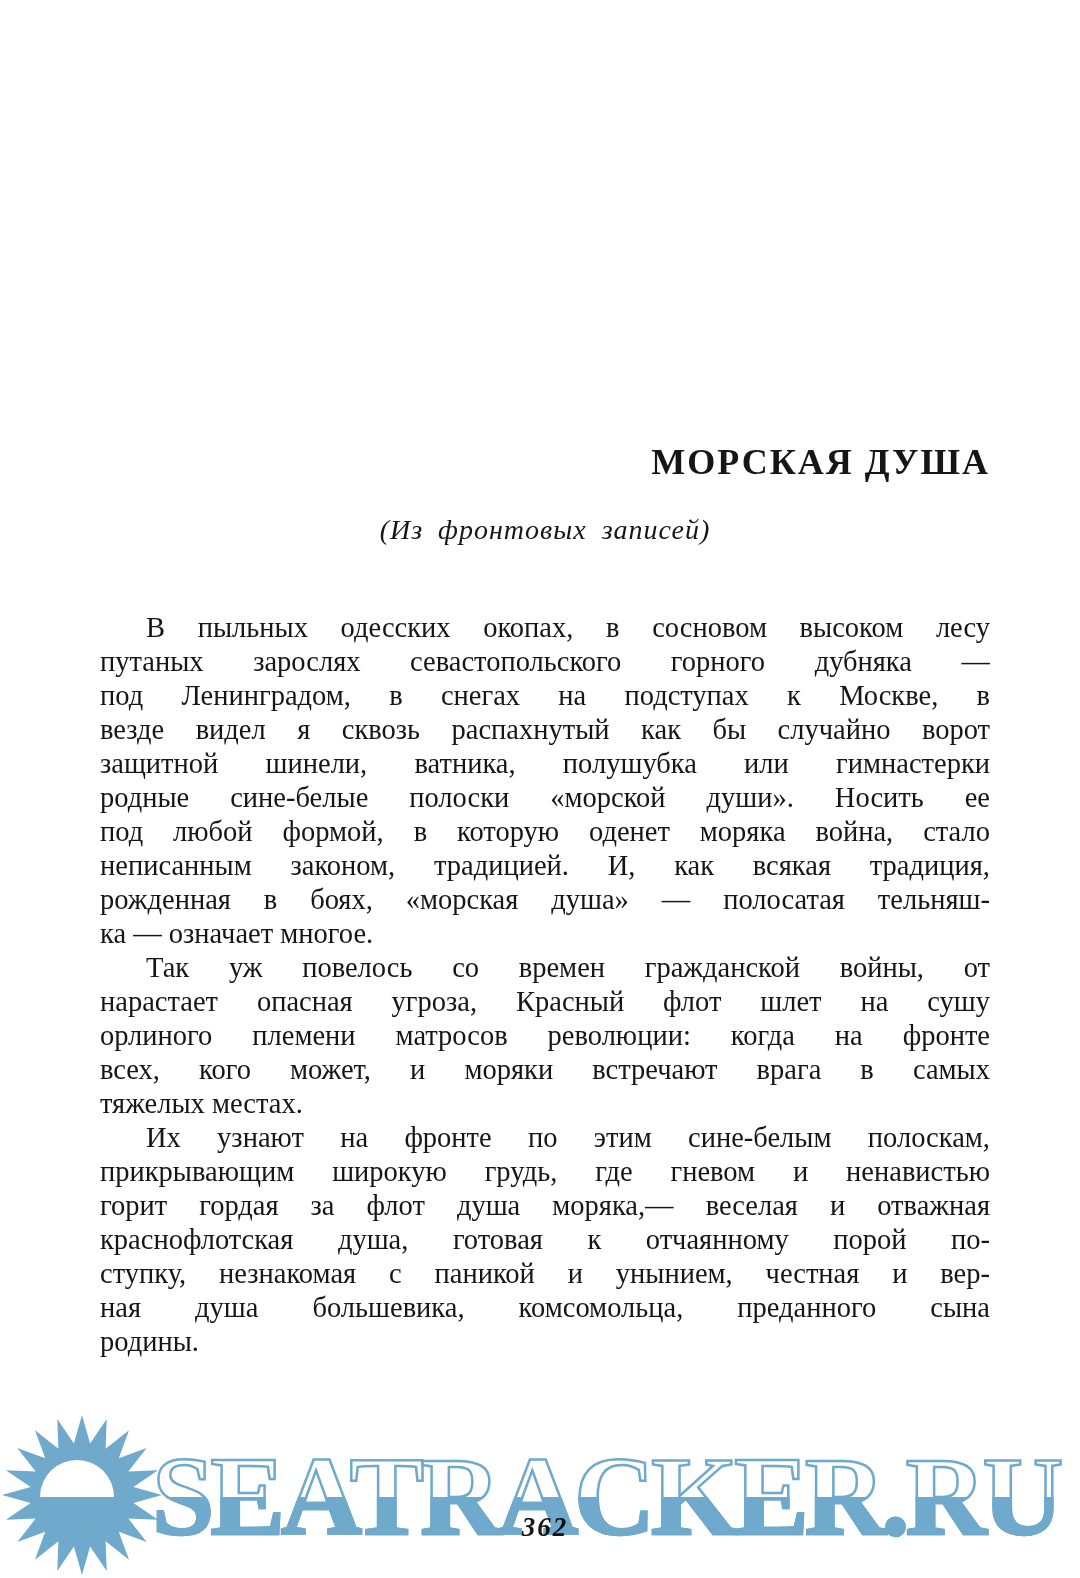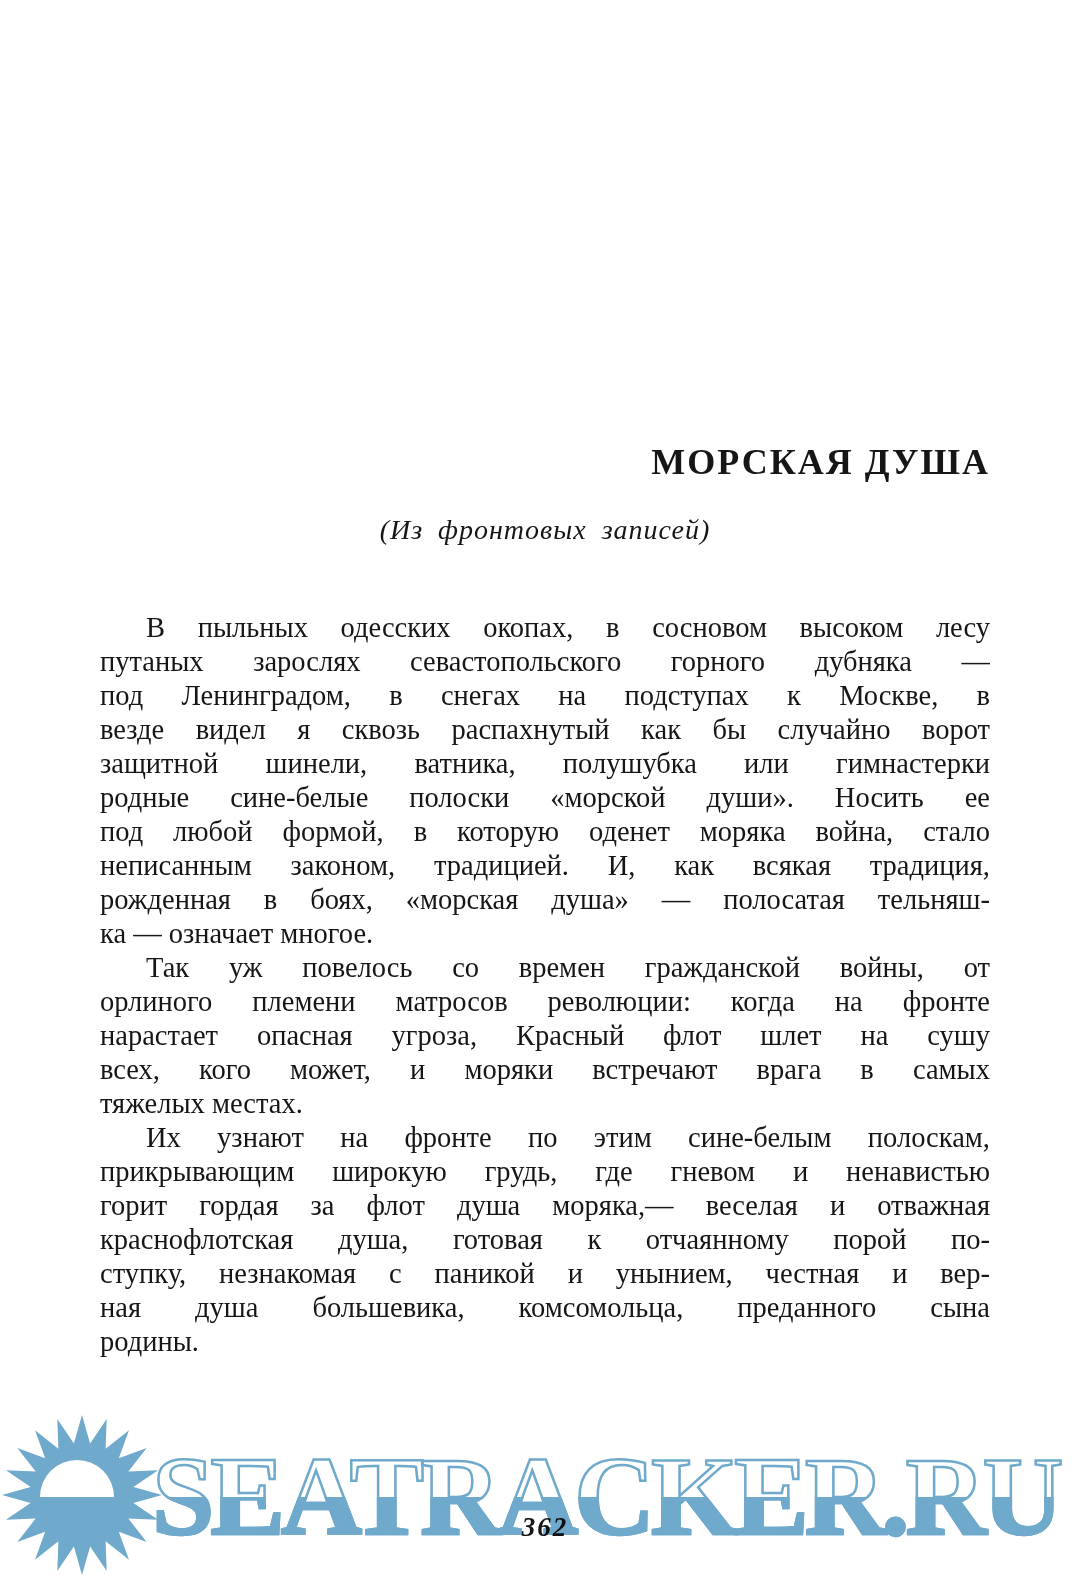--- a/index.html
+++ b/index.html
@@ -113,22 +113,22 @@
         <div class="line">везде видел я сквозь распахнутый как бы случайно ворот</div>
         <div class="line">защитной шинели, ватника, полушубка или гимнастерки</div>
         <div class="line">родные сине-белые полоски «морской души». Носить ее</div>
         <div class="line">под любой формой, в которую оденет моряка война, стало</div>
         <div class="line">неписанным законом, традицией. И, как всякая традиция,</div>
         <div class="line">рожденная в боях, «морская душа» — полосатая тельняш-</div>
         <div class="line last">ка — означает многое.</div>
       </div>
       <div class="para">
         <div class="line first">Так уж повелось со времен гражданской войны, от</div>
+        <div class="line">нарастает опасная угроза, Красный флот  шлет на сушу</div>
         <div class="line">орлиного племени матросов революции: когда на фронте</div>
-        <div class="line">нарастает опасная угроза, Красный флот  шлет на сушу</div>
         <div class="line">всех, кого может, и моряки встречают врага в самых</div>
         <div class="line last">тяжелых местах.</div>
       </div>
       <div class="para">
         <div class="line first">Их узнают на фронте по этим сине-белым полоскам,</div>
         <div class="line">прикрывающим  широкую грудь, где гневом и ненавистью</div>
         <div class="line">горит гордая за флот душа моряка,— веселая и отважная</div>
         <div class="line">краснофлотская душа, готовая к отчаянному порой по-</div>
         <div class="line">ступку, незнакомая с паникой и унынием, честная и вер-</div>
         <div class="line">ная душа большевика, комсомольца, преданного сына</div>

